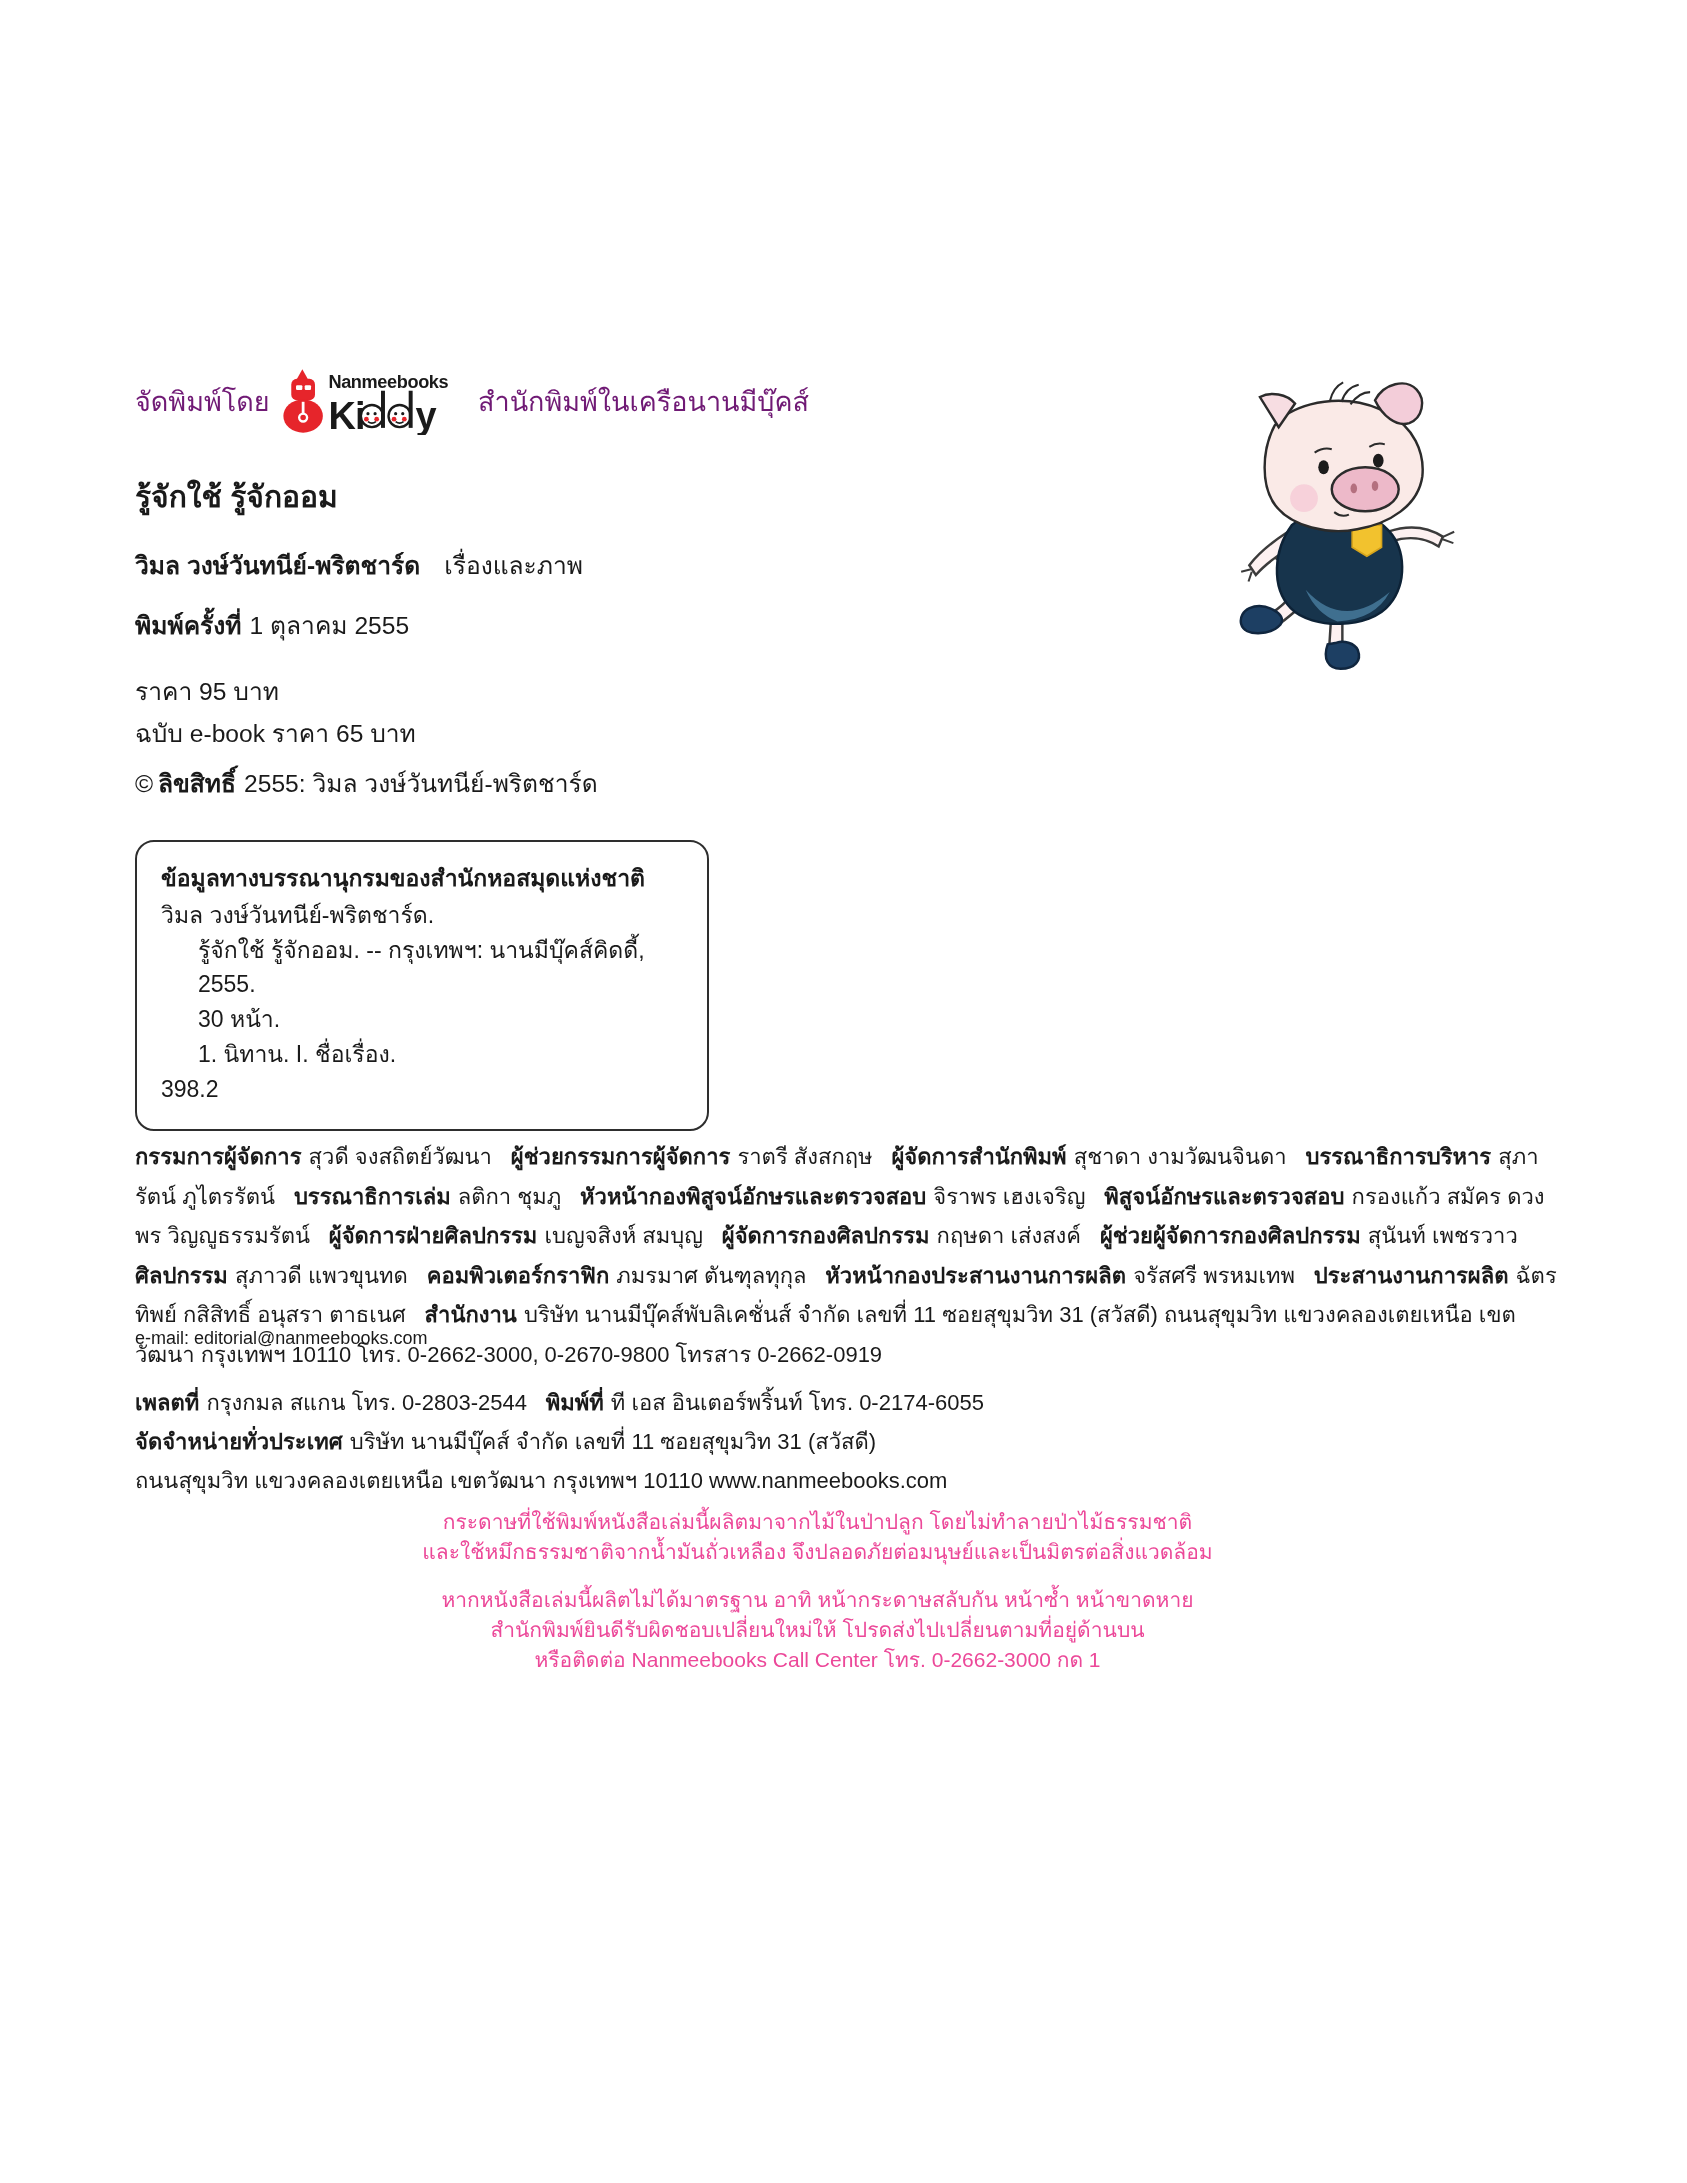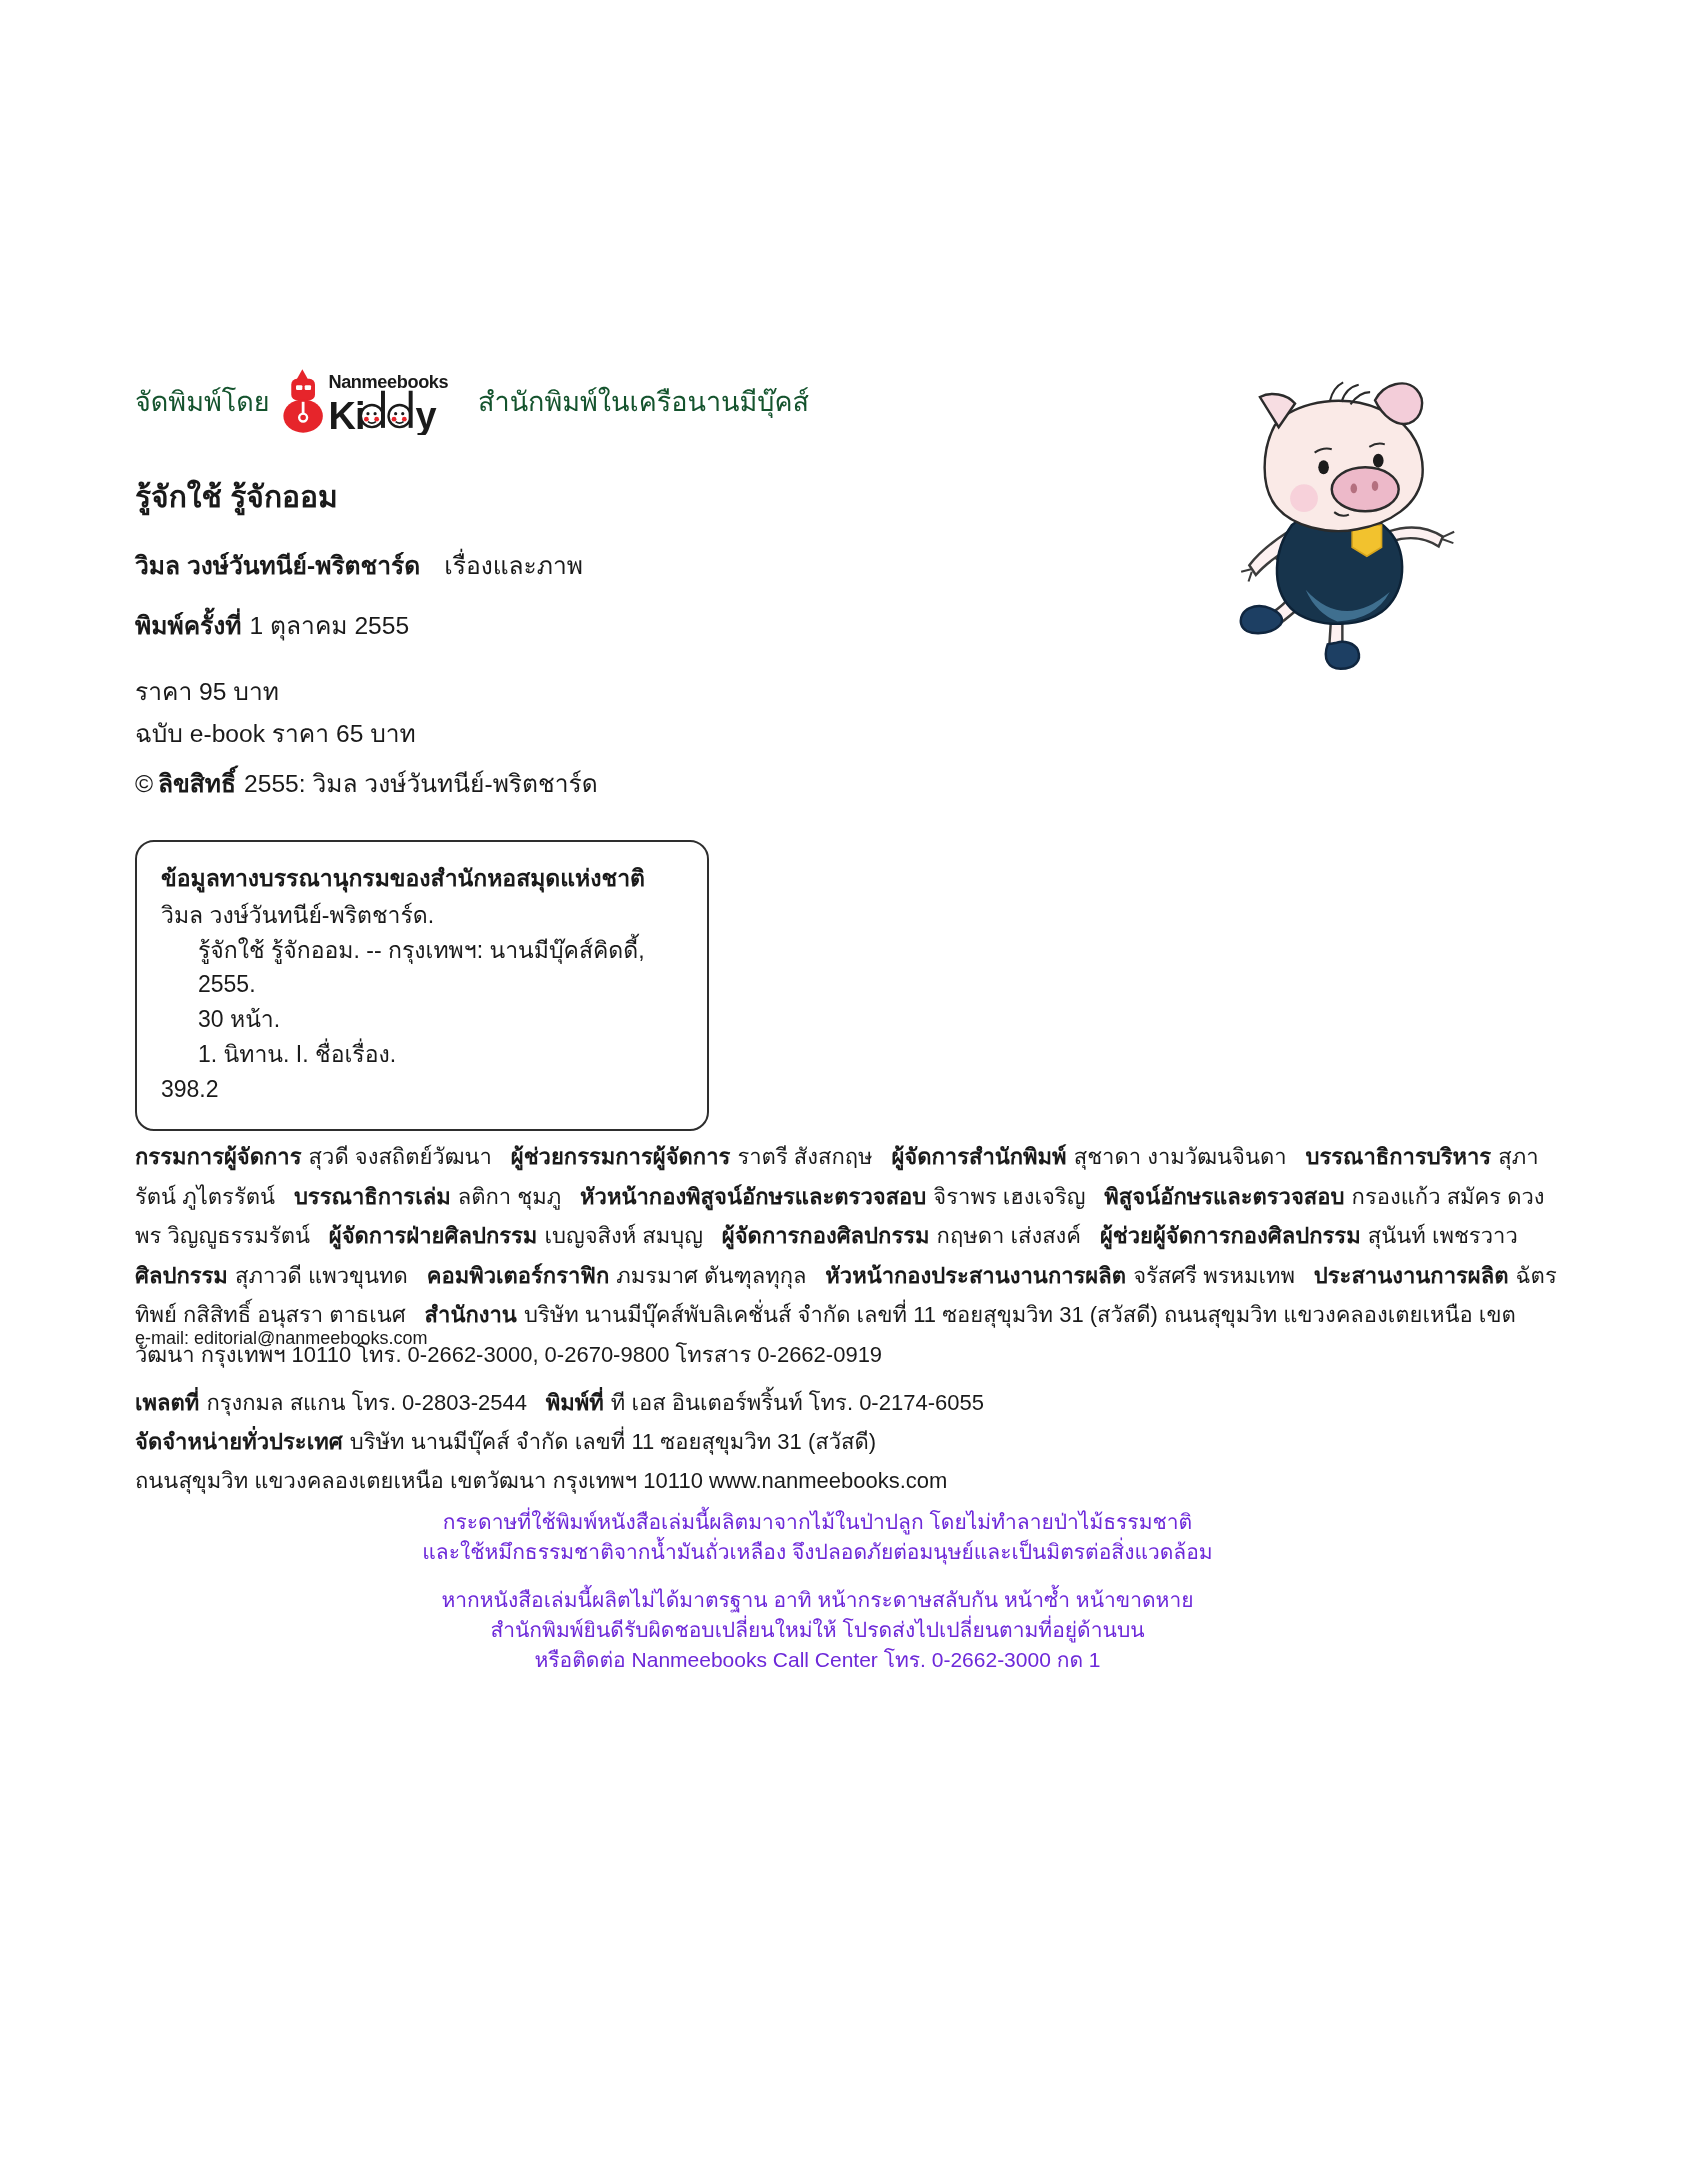--- a/index.html
+++ b/index.html
@@ -7,21 +7,21 @@
     position:relative;
     width:1687px;height:2183px;
     background:#ffffff;
     font-family:"Liberation Sans","DejaVu Sans",sans-serif;
     color:#1a1a1a;
     overflow:hidden;
   }
   .abs{position:absolute;left:135px;}
   
   .publisher-line{top:367px;display:flex;align-items:center;gap:12.7px;font-size:27px;}
-  .red-text{color:#14532d;}
+  .red-text{color:#701a75;}
   .logo{display:inline-flex;align-items:flex-end;}
   
   .title{top:473px;font-size:30px;font-weight:bold;margin:0;}
   .info{font-size:24.6px;}
   .author-line{top:546px;}
   .author-line b{margin-right:24px;}
   .edition-line{top:606px;}
   .edition-line b{margin-right:8px;}
   .price-line{top:672px;}
   .ebook-line{top:714px;}
@@ -40,21 +40,21 @@
   .credits{top:1137px;width:1429px;font-size:22px;line-height:1.8;}
   .seg{margin-right:12.7px;}
   .seg b{margin-right:7.1px;}
   .seg b:empty{display:none;margin:0;}
   .credits-email{top:1328px;font-size:18px;}
   
   .print-block{top:1383px;width:1429px;font-size:22px;line-height:1.78;}
   .print-block b{margin-right:7.1px;}
   .print-seg{margin-right:12.7px;}
   
-  .notes{left:0;width:1635px;text-align:center;color:#6d28d9;font-size:21px;line-height:1.42;}
+  .notes{left:0;width:1635px;text-align:center;color:#ec4899;font-size:21px;line-height:1.42;}
   .notes-paper{top:1507px;}
   .notes-defect{top:1585px;}
   
   .pig{top:375px;left:1213px;}
 </style>
 </head>
 <body>
 
 <div class="page">
 

